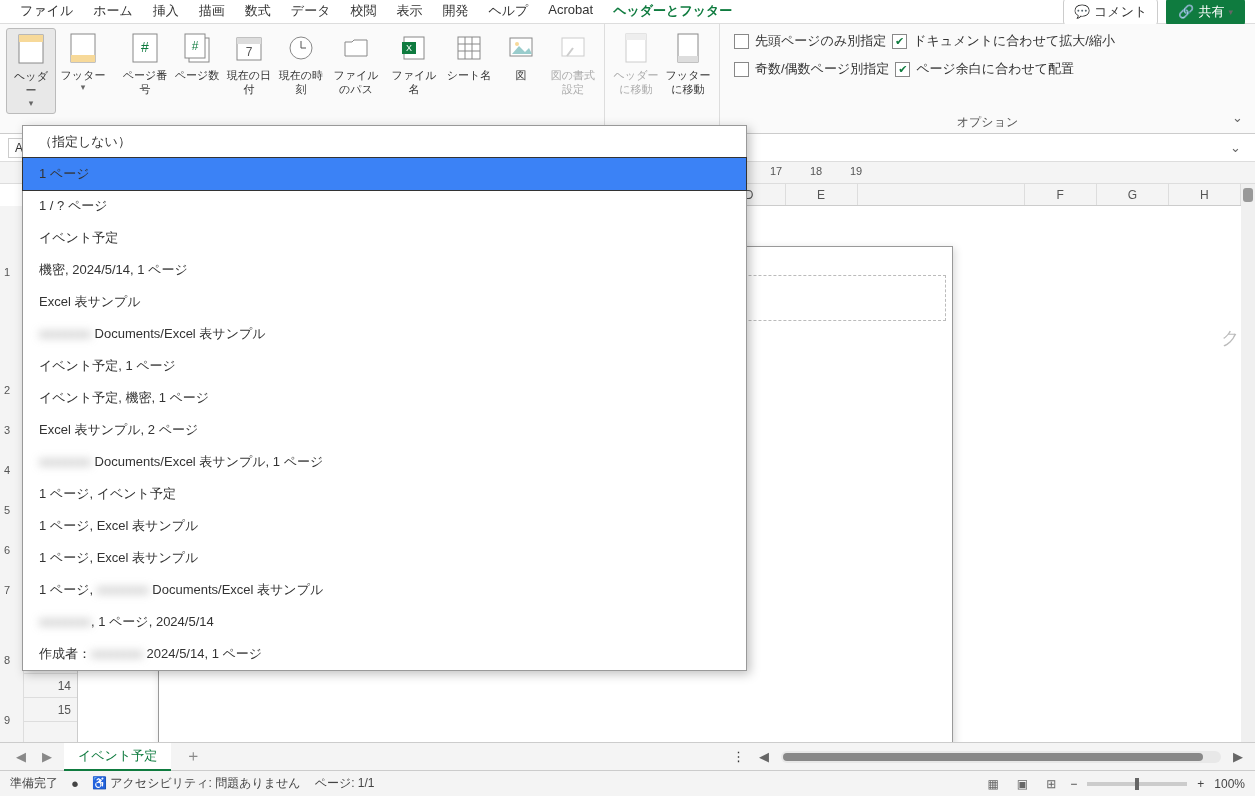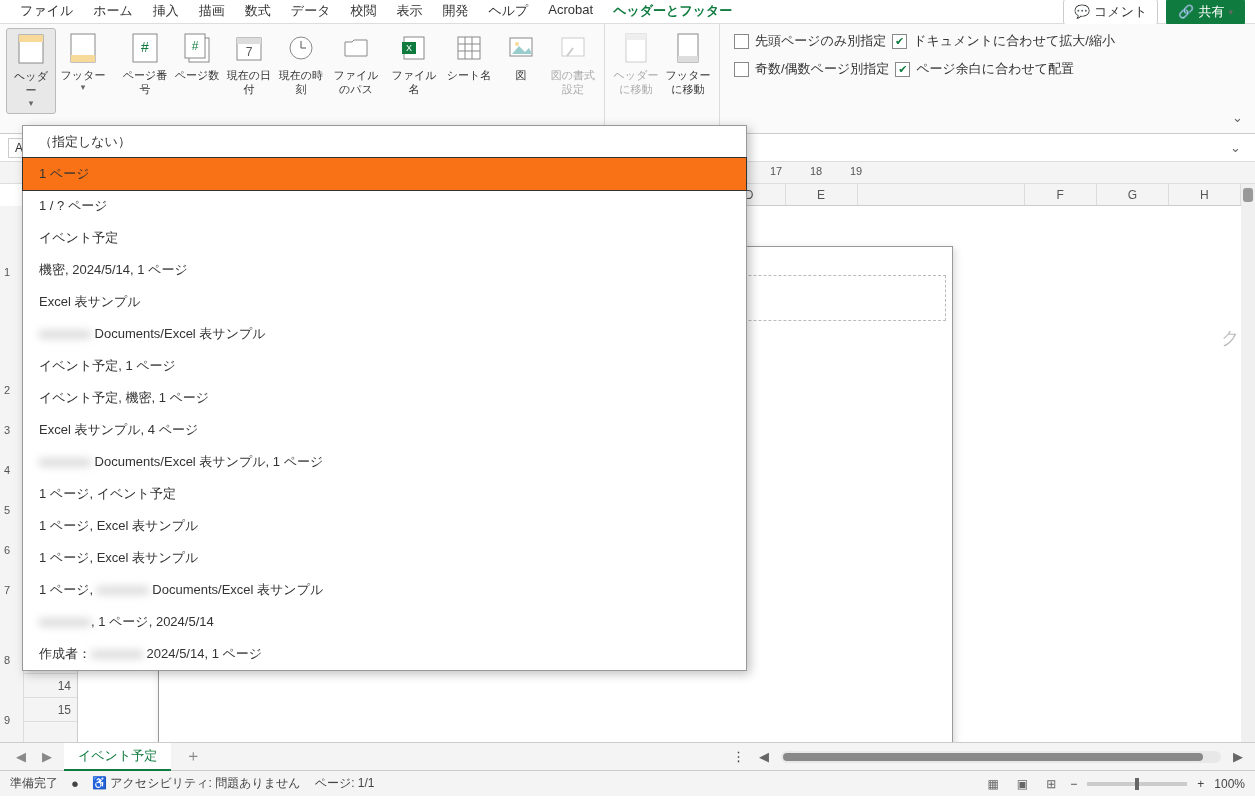--- a/index.html
+++ b/index.html
@@ -48,21 +48,21 @@
 .page1 { position: absolute; left: 80px; top: 40px; width: 795px; height: 500px; border: 1px solid #999; background: #fff; box-shadow: 2px 2px 8px rgba(0,0,0,0.15); }
 .header-section { position: absolute; top: 28px; left: 6px; right: 6px; height: 46px; border: 1px dashed #bbb; display: flex; }
 .header-cell { flex: 1; border-right: 1px dashed #bbb; }
 .header-cell:last-child { border-right: none; }
 .page2-hint { position: absolute; right: -200px; top: 120px; color: #bbb; font-size: 18px; }
 .vscroll { position: absolute; right: 0; top: 0; width: 14px; bottom: 0; background: #f0f0f0; }
 .vscroll-thumb { position: absolute; top: 4px; left: 2px; right: 2px; height: 14px; background: #999; border-radius: 3px; }
 
 .dropdown { position: absolute; left: 22px; top: 125px; width: 725px; background: #fff; border: 1px solid #999; box-shadow: 3px 3px 10px rgba(0,0,0,0.25); z-index: 100; }
 .dd-item { padding: 7px 16px; cursor: pointer; font-size: 13px; }
-.dd-item.highlight { background: #f97316; outline: 1px solid #333; }
+.dd-item.highlight { background: #3b82f6; outline: 1px solid #333; }
 .blur { filter: blur(4px); display: inline-block; color: #888; }
 
 .sheet-tabs { display: flex; align-items: center; height: 28px; border-top: 1px solid #ccc; background: #f4f4f4; padding: 0 8px; }
 .nav-arrow { padding: 0 8px; color: #888; cursor: pointer; }
 .sheet-tab { padding: 4px 14px; background: #fff; border-bottom: 2px solid #0f7b3f; color: #0f7b3f; font-weight: 500; cursor: pointer; margin: 0 4px; }
 .add-sheet { padding: 0 10px; color: #888; cursor: pointer; font-size: 16px; }
 .tab-menu-dots { margin-left: auto; padding: 0 8px; cursor: pointer; letter-spacing: 2px; }
 .hscroll { flex: 1; height: 12px; background: #e8e8e8; margin: 0 8px; position: relative; max-width: 440px; border-radius: 6px; }
 .hscroll-thumb { position: absolute; left: 2px; top: 2px; height: 8px; width: 420px; background: #888; border-radius: 4px; }
 .scroll-arrow { color: #666; padding: 0 4px; cursor: pointer; }
@@ -256,20 +256,21 @@
     <div class="option-row">
       <label class="checkbox">
           <span class="chk"></span>
           <span>奇数/偶数ページ別指定</span>
         </label>
       <label class="checkbox">
           <span class="chk">✔</span>
           <span>ページ余白に合わせて配置</span>
         </label>
     </div>
+    <div class="group-title">オプション</div>
   </div>
   <div class="ribbon-collapse">⌄</div>
 </div>
 
 <div class="cell-ref-row">
   <div class="cell-ref-box">A</div>
   <div class="fb-expand">⌄</div>
 </div>
 
 <div class="ruler-row">
@@ -326,21 +327,21 @@
 <div class="dropdown" id="dropdown">
     <div class="dd-item">（指定しない）</div>
     <div class="dd-item highlight">1 ページ</div>
     <div class="dd-item">1 / ? ページ</div>
     <div class="dd-item">イベント予定</div>
     <div class="dd-item">機密, 2024/5/14, 1 ページ</div>
     <div class="dd-item">Excel 表サンプル</div>
     <div class="dd-item"><span class="blur">xxxxxxxx</span> Documents/Excel 表サンプル</div>
     <div class="dd-item">イベント予定, 1 ページ</div>
     <div class="dd-item">イベント予定,  機密, 1 ページ</div>
-    <div class="dd-item">Excel 表サンプル, 4 ページ</div>
+    <div class="dd-item">Excel 表サンプル, 2 ページ</div>
     <div class="dd-item"><span class="blur">xxxxxxxx</span> Documents/Excel 表サンプル, 1 ページ</div>
     <div class="dd-item">1 ページ, イベント予定</div>
     <div class="dd-item">1 ページ, Excel 表サンプル</div>
     <div class="dd-item">1 ページ, Excel 表サンプル</div>
     <div class="dd-item">1 ページ, <span class="blur">xxxxxxxx</span> Documents/Excel 表サンプル</div>
     <div class="dd-item"><span class="blur">xxxxxxxx</span>, 1 ページ, 2024/5/14</div>
     <div class="dd-item">作成者：<span class="blur">xxxxxxxx</span> 2024/5/14, 1 ページ</div>
   </div>
 
 <div class="sheet-tabs">

